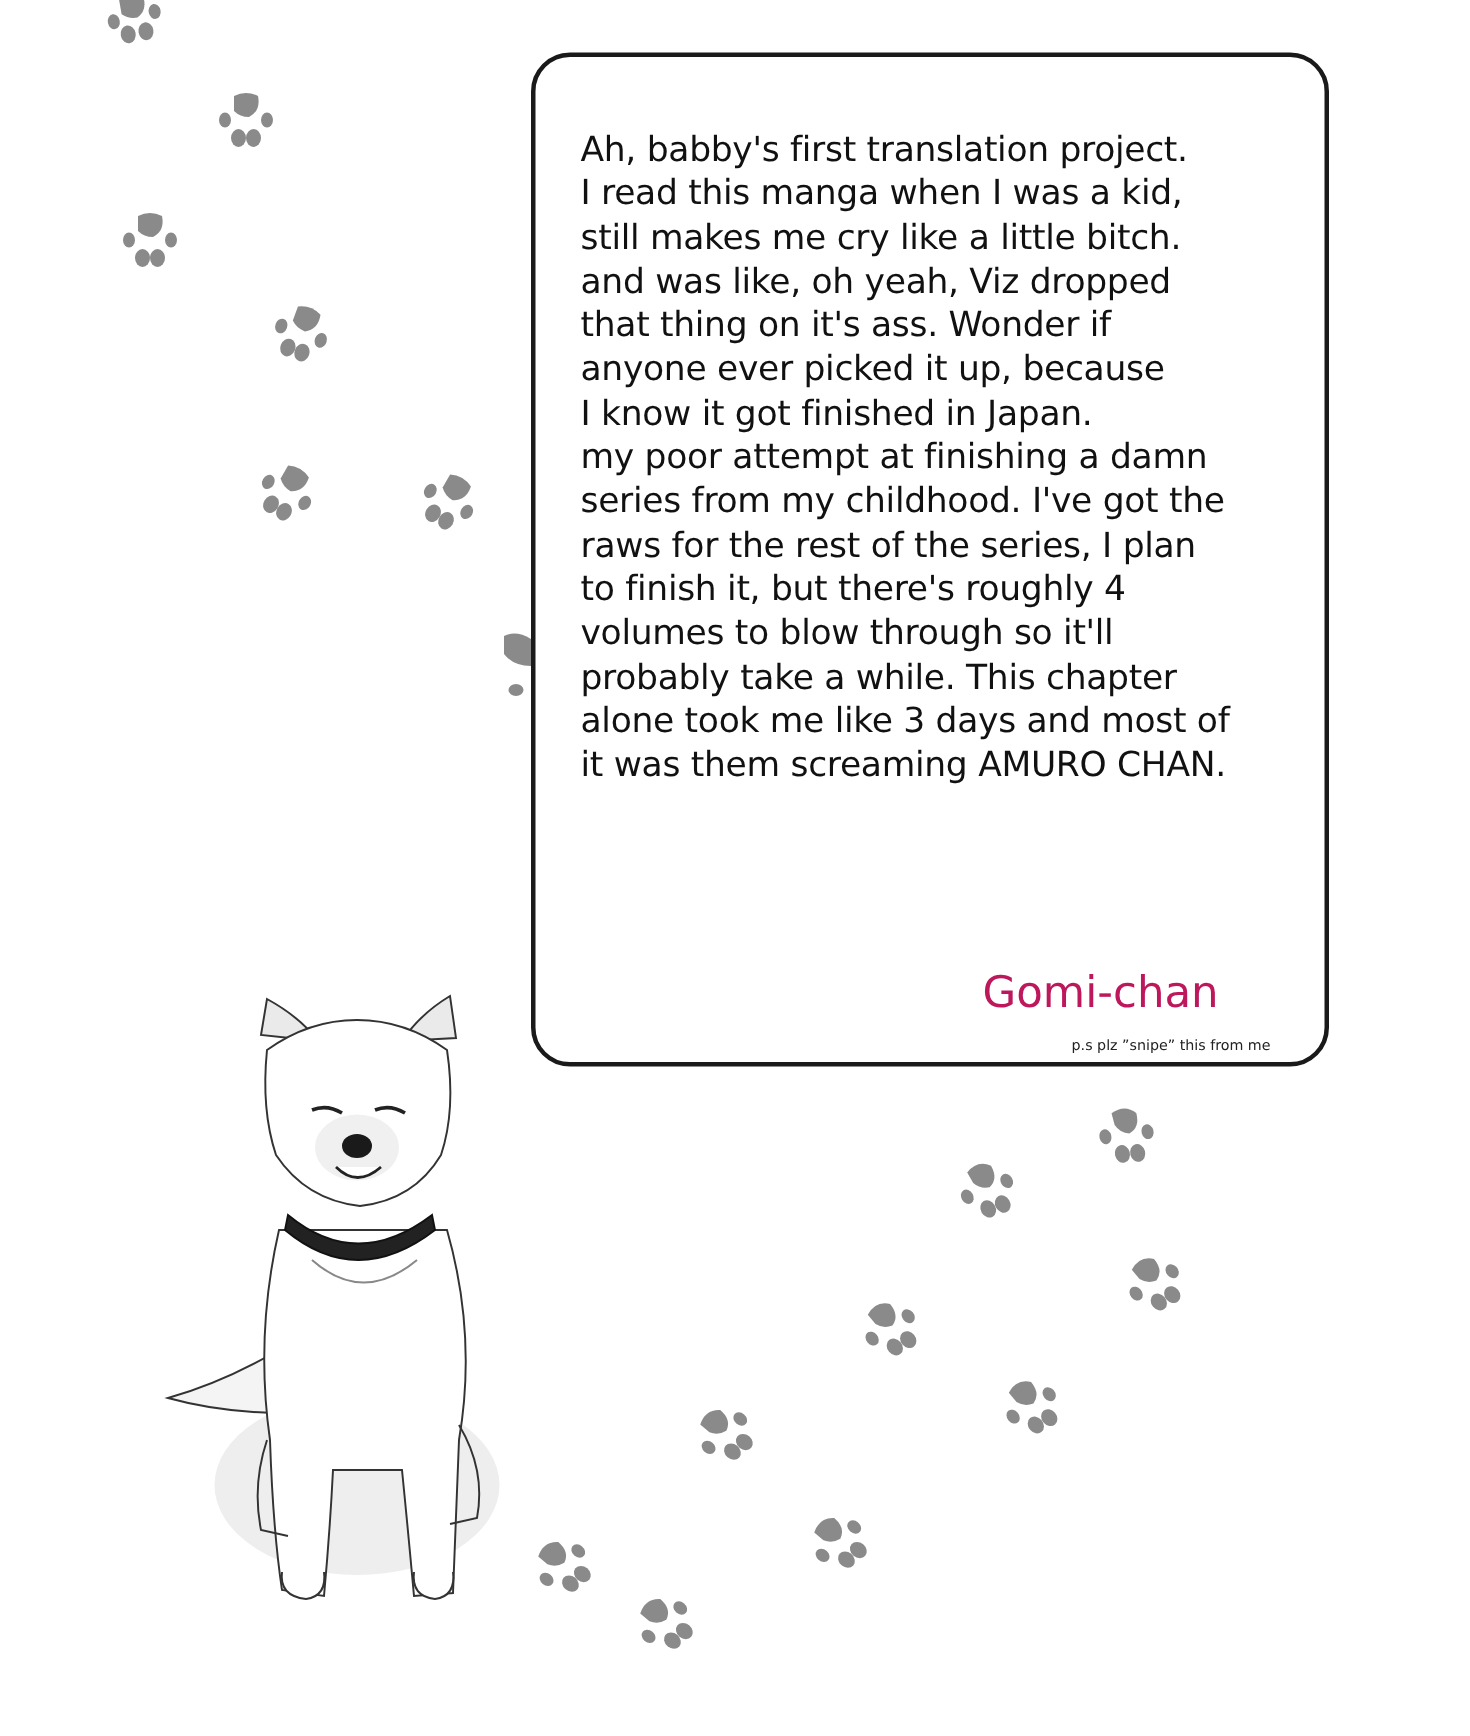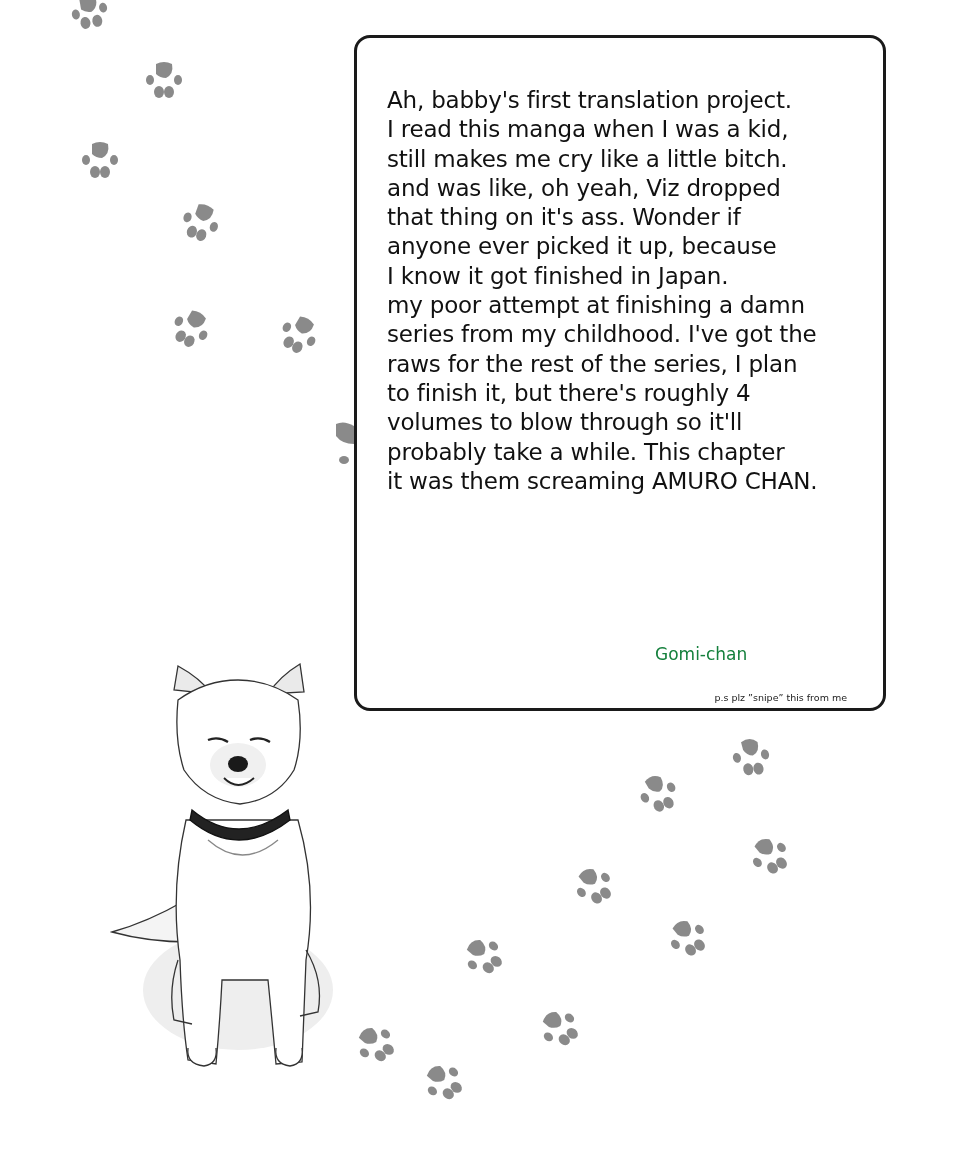--- a/index.html
+++ b/index.html
@@ -5,35 +5,35 @@
     html, body { margin: 0; padding: 0; }
     body {
       width: 980px; height: 1157px; background: #ffffff; position: relative; overflow: hidden;
       font-family: "DejaVu Sans", sans-serif;
     }
     .page { position: absolute; inset: 0; }
     .paw { position: absolute; width: 48px; height: 48px; }
     .paw svg { width: 100%; height: 100%; display: block; }
     .note-box {
       position: absolute; left: 354px; top: 35px; width: 532px; height: 676px;
-      border: 3px solid #1a1a1a; border-radius: 16px; background: #ffffff; box-sizing: border-box;
+      border: 3px solid #1a1a1a; border-radius: 26px; background: #ffffff; box-sizing: border-box;
     }
     .note-body {
       position: absolute; left: 30px; top: 48px; width: 490px;
       font-family: "DejaVu Sans", sans-serif; font-size: 23px; line-height: 29.3px;
       color: #111111; letter-spacing: -0.2px;
     }
     .note-line { white-space: nowrap; display: block; height: 29.3px; }
     .note-thanks {
       position: absolute; left: 30px; top: 576px;
       font-family: "DejaVu Sans", sans-serif; font-size: 23px; color: #111111; white-space: nowrap;
     }
     .note-signature {
       position: absolute; left: 298px; top: 606px;
-      font-family: "DejaVu Sans", sans-serif; font-size: 17px; color: #15803d; white-space: nowrap;
+      font-family: "DejaVu Sans", sans-serif; font-size: 29px; color: #be185d; white-space: nowrap;
     }
     .note-ps {
       position: absolute; right: 36px; top: 654px;
       font-family: "DejaVu Sans", sans-serif; font-size: 9.5px; color: #222222; white-space: nowrap;
     }
     .dog { position: absolute; left: 108px; top: 660px; width: 240px; height: 410px; }
     .dog svg { width: 100%; height: 100%; display: block; }
   </style>
 </head>
 <body>
@@ -123,20 +123,21 @@
       <span class="note-line">and was like, oh yeah, Viz dropped</span>
       <span class="note-line">that thing on it's ass. Wonder if</span>
       <span class="note-line">anyone ever picked it up, because</span>
       <span class="note-line">I know it got finished in Japan.</span>
       <span class="note-line">my poor attempt at finishing a damn</span>
       <span class="note-line">series from my childhood. I've got the</span>
       <span class="note-line">raws for the rest of the series, I plan</span>
       <span class="note-line">to finish it, but there's roughly 4</span>
       <span class="note-line">volumes to blow through so it'll</span>
       <span class="note-line">probably take a while. This chapter</span>
+      <span class="note-line">alone took me like 3 days and most of</span>
       <span class="note-line">it was them screaming AMURO CHAN.</span>
     </div>
     <div class="note-signature">Gomi-chan</div>
     <div class="note-ps">p.s plz ”snipe” this from me</div>
   </div>
 
   <div class="dog">
     <svg viewBox="0 0 240 410" fill="none" stroke="#333" stroke-width="1.3">
 
       <ellipse cx="130" cy="330" rx="95" ry="60" fill="#eeeeee" stroke="none"></ellipse>

